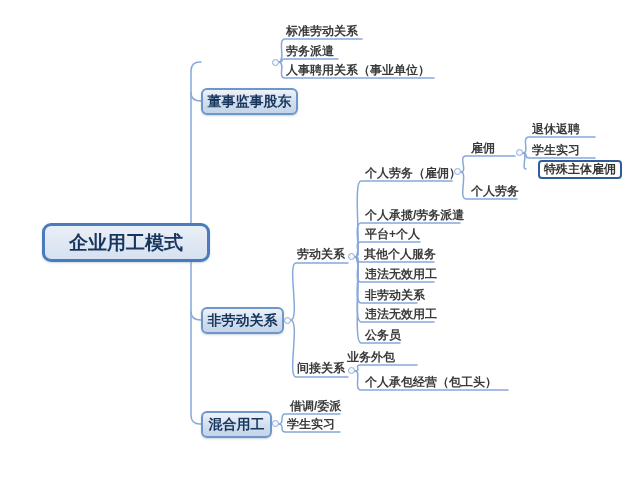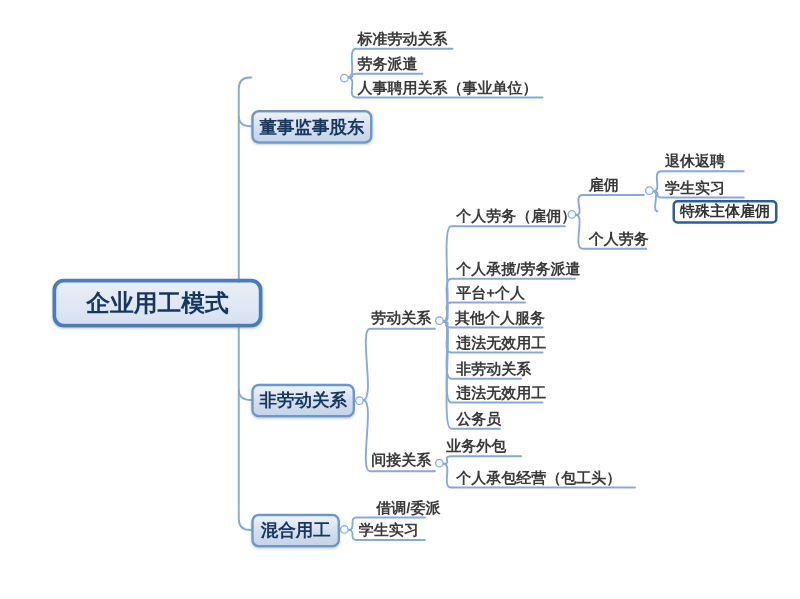--- a/index.html
+++ b/index.html
@@ -100,24 +100,24 @@
   <div class="leaf" style="left:365px;top:307px">违法无效用工</div>
   <div class="leaf" style="left:365px;top:328px">公务员</div>
 
   <div class="leaf" style="left:471px;top:141px">雇佣</div>
   <div class="leaf" style="left:471px;top:184px">个人劳务</div>
 
   <div class="leaf" style="left:532px;top:122px">退休返聘</div>
   <div class="leaf" style="left:532px;top:143px">学生实习</div>
   <div class="hlbox" style="left:526px;top:160px;width:84px;height:19px">特殊主体雇佣</div>
 
-  <div class="leaf" style="left:357px;top:350px">业务外包</div>
+  <div class="leaf" style="left:347px;top:350px">业务外包</div>
   <div class="leaf" style="left:365px;top:375px">个人承包经营（包工头）</div>
 
-  <div class="leaf" style="left:301px;top:399px">借调/委派</div>
+  <div class="leaf" style="left:290px;top:399px">借调/委派</div>
   <div class="leaf" style="left:287px;top:417px">学生实习</div>
 
   <span class="toggle" style="left:272px;top:59px"></span>
   <span class="toggle" style="left:284px;top:317px"></span>
   <span class="toggle" style="left:272px;top:420px"></span>
   <span class="toggle" style="left:348px;top:253px"></span>
   <span class="toggle" style="left:348px;top:367px"></span>
   <span class="toggle" style="left:454px;top:168px"></span>
   <span class="toggle" style="left:516px;top:149px"></span>
 

